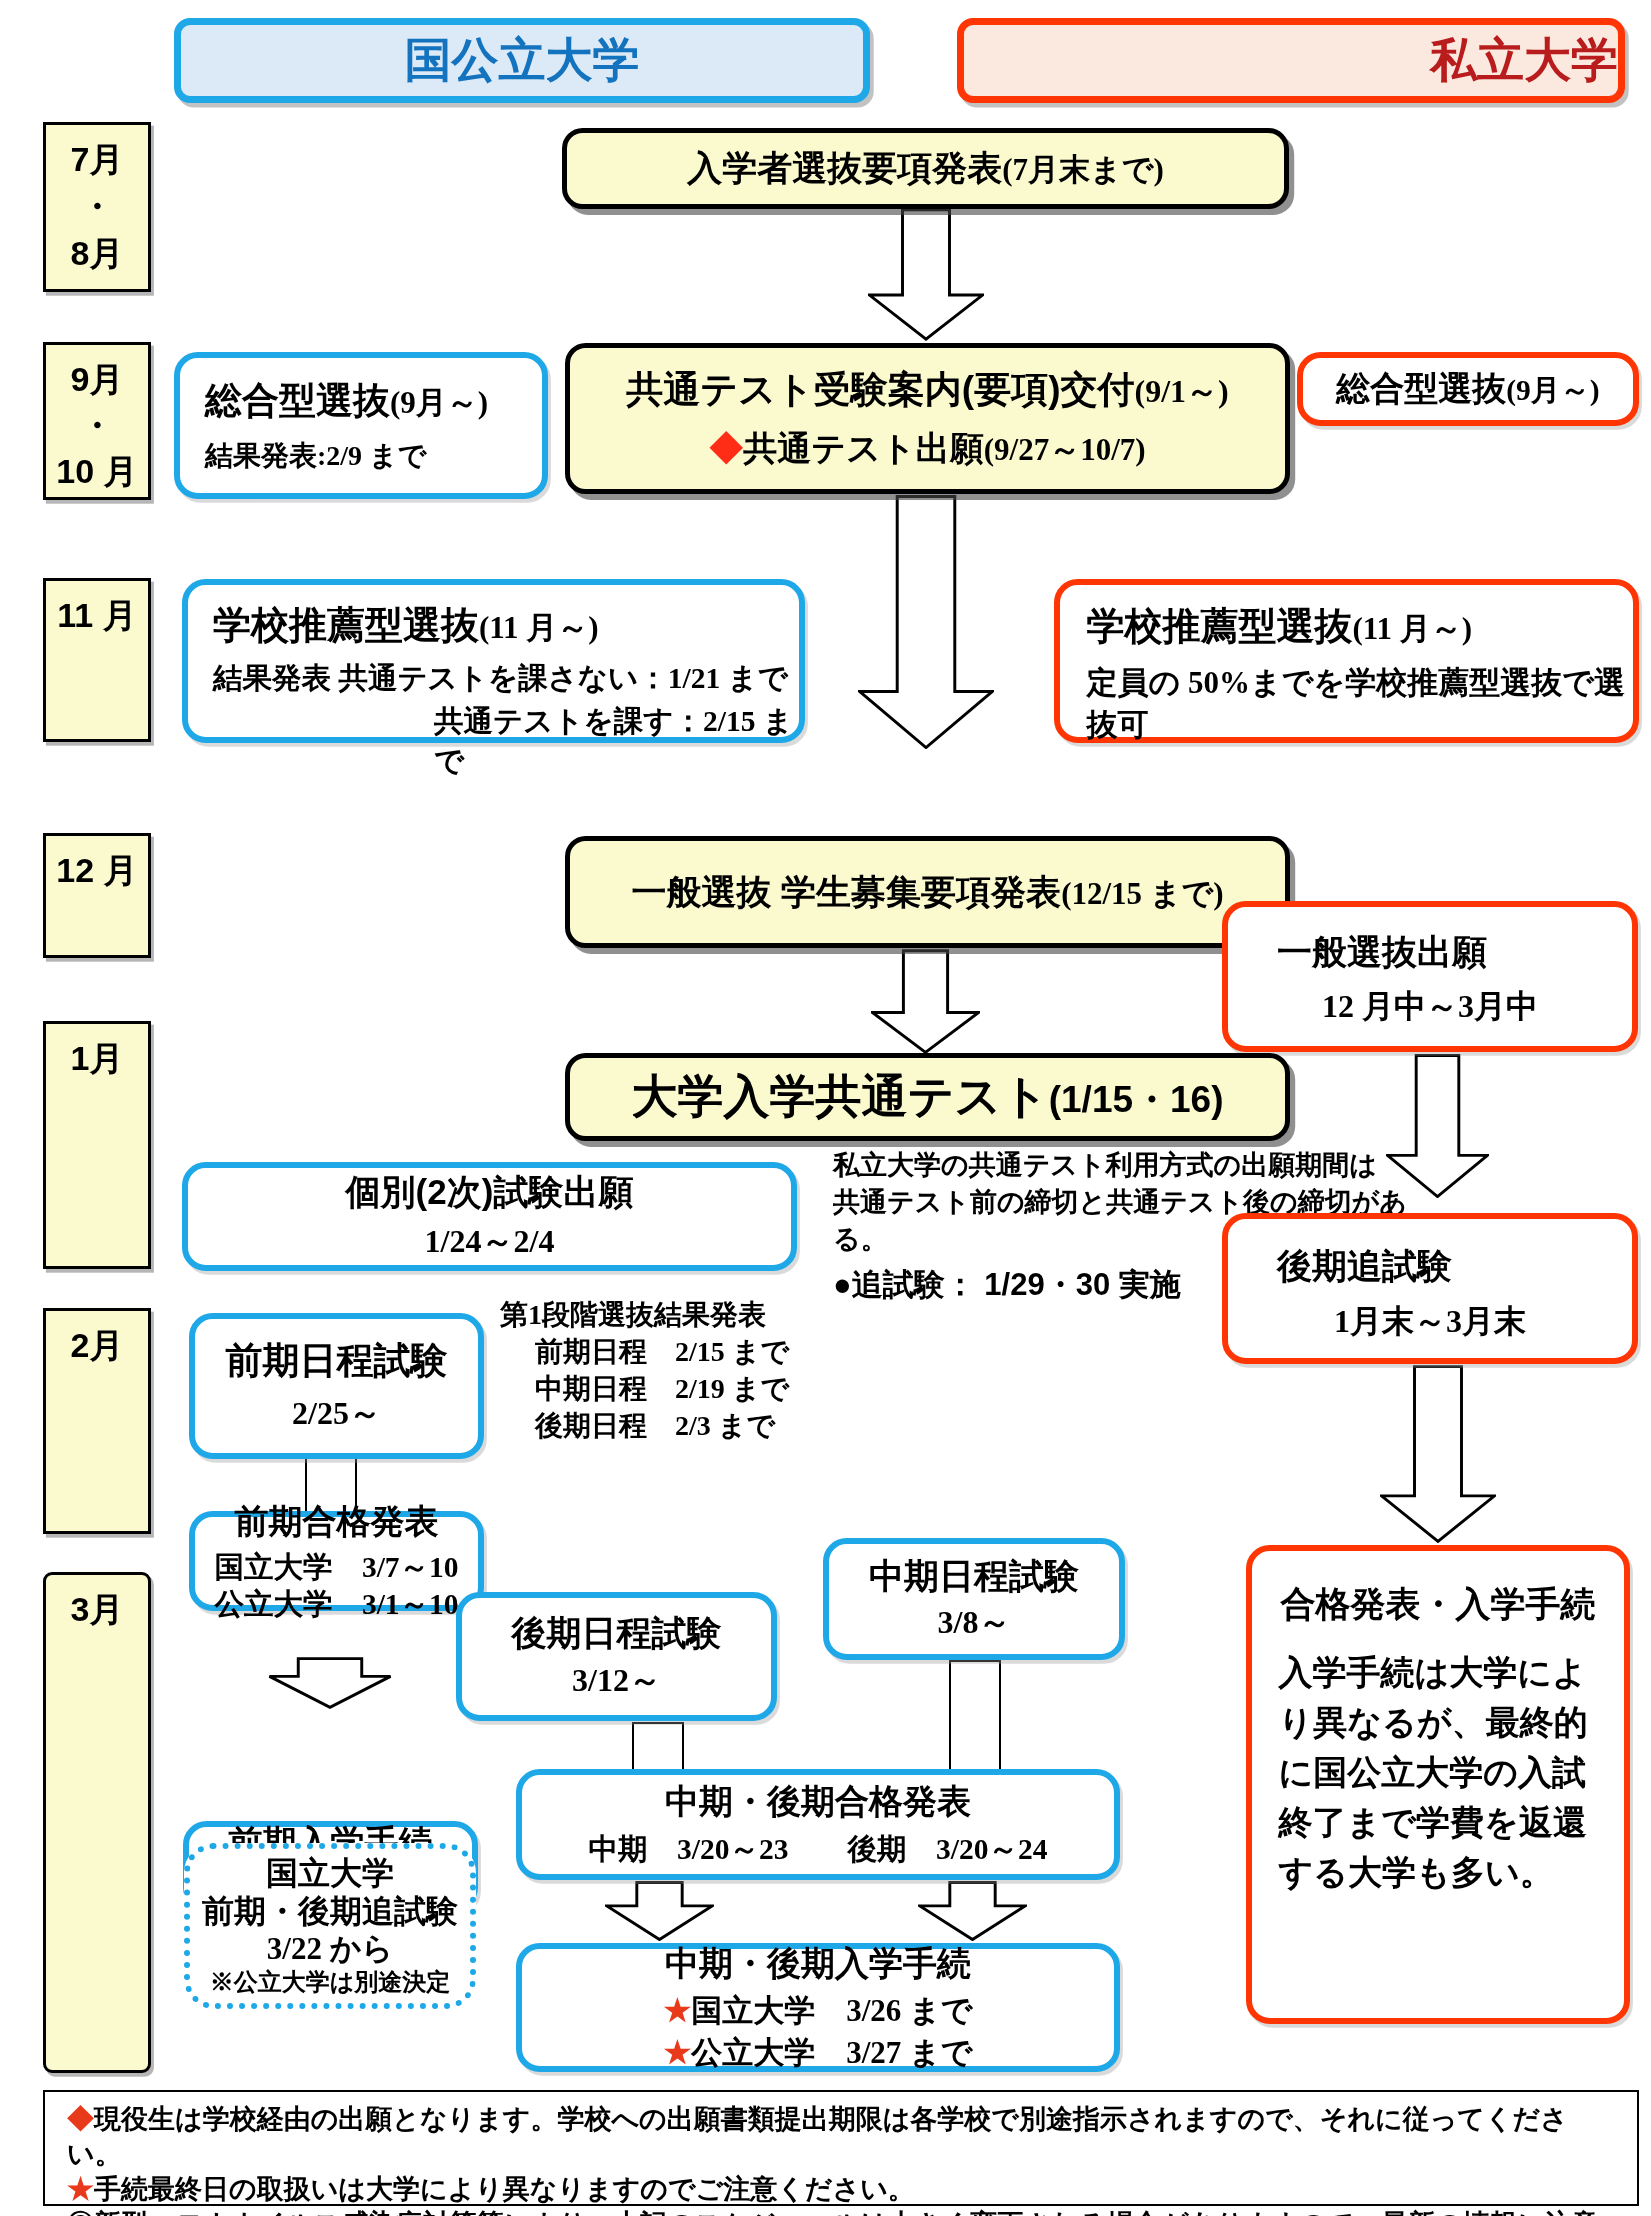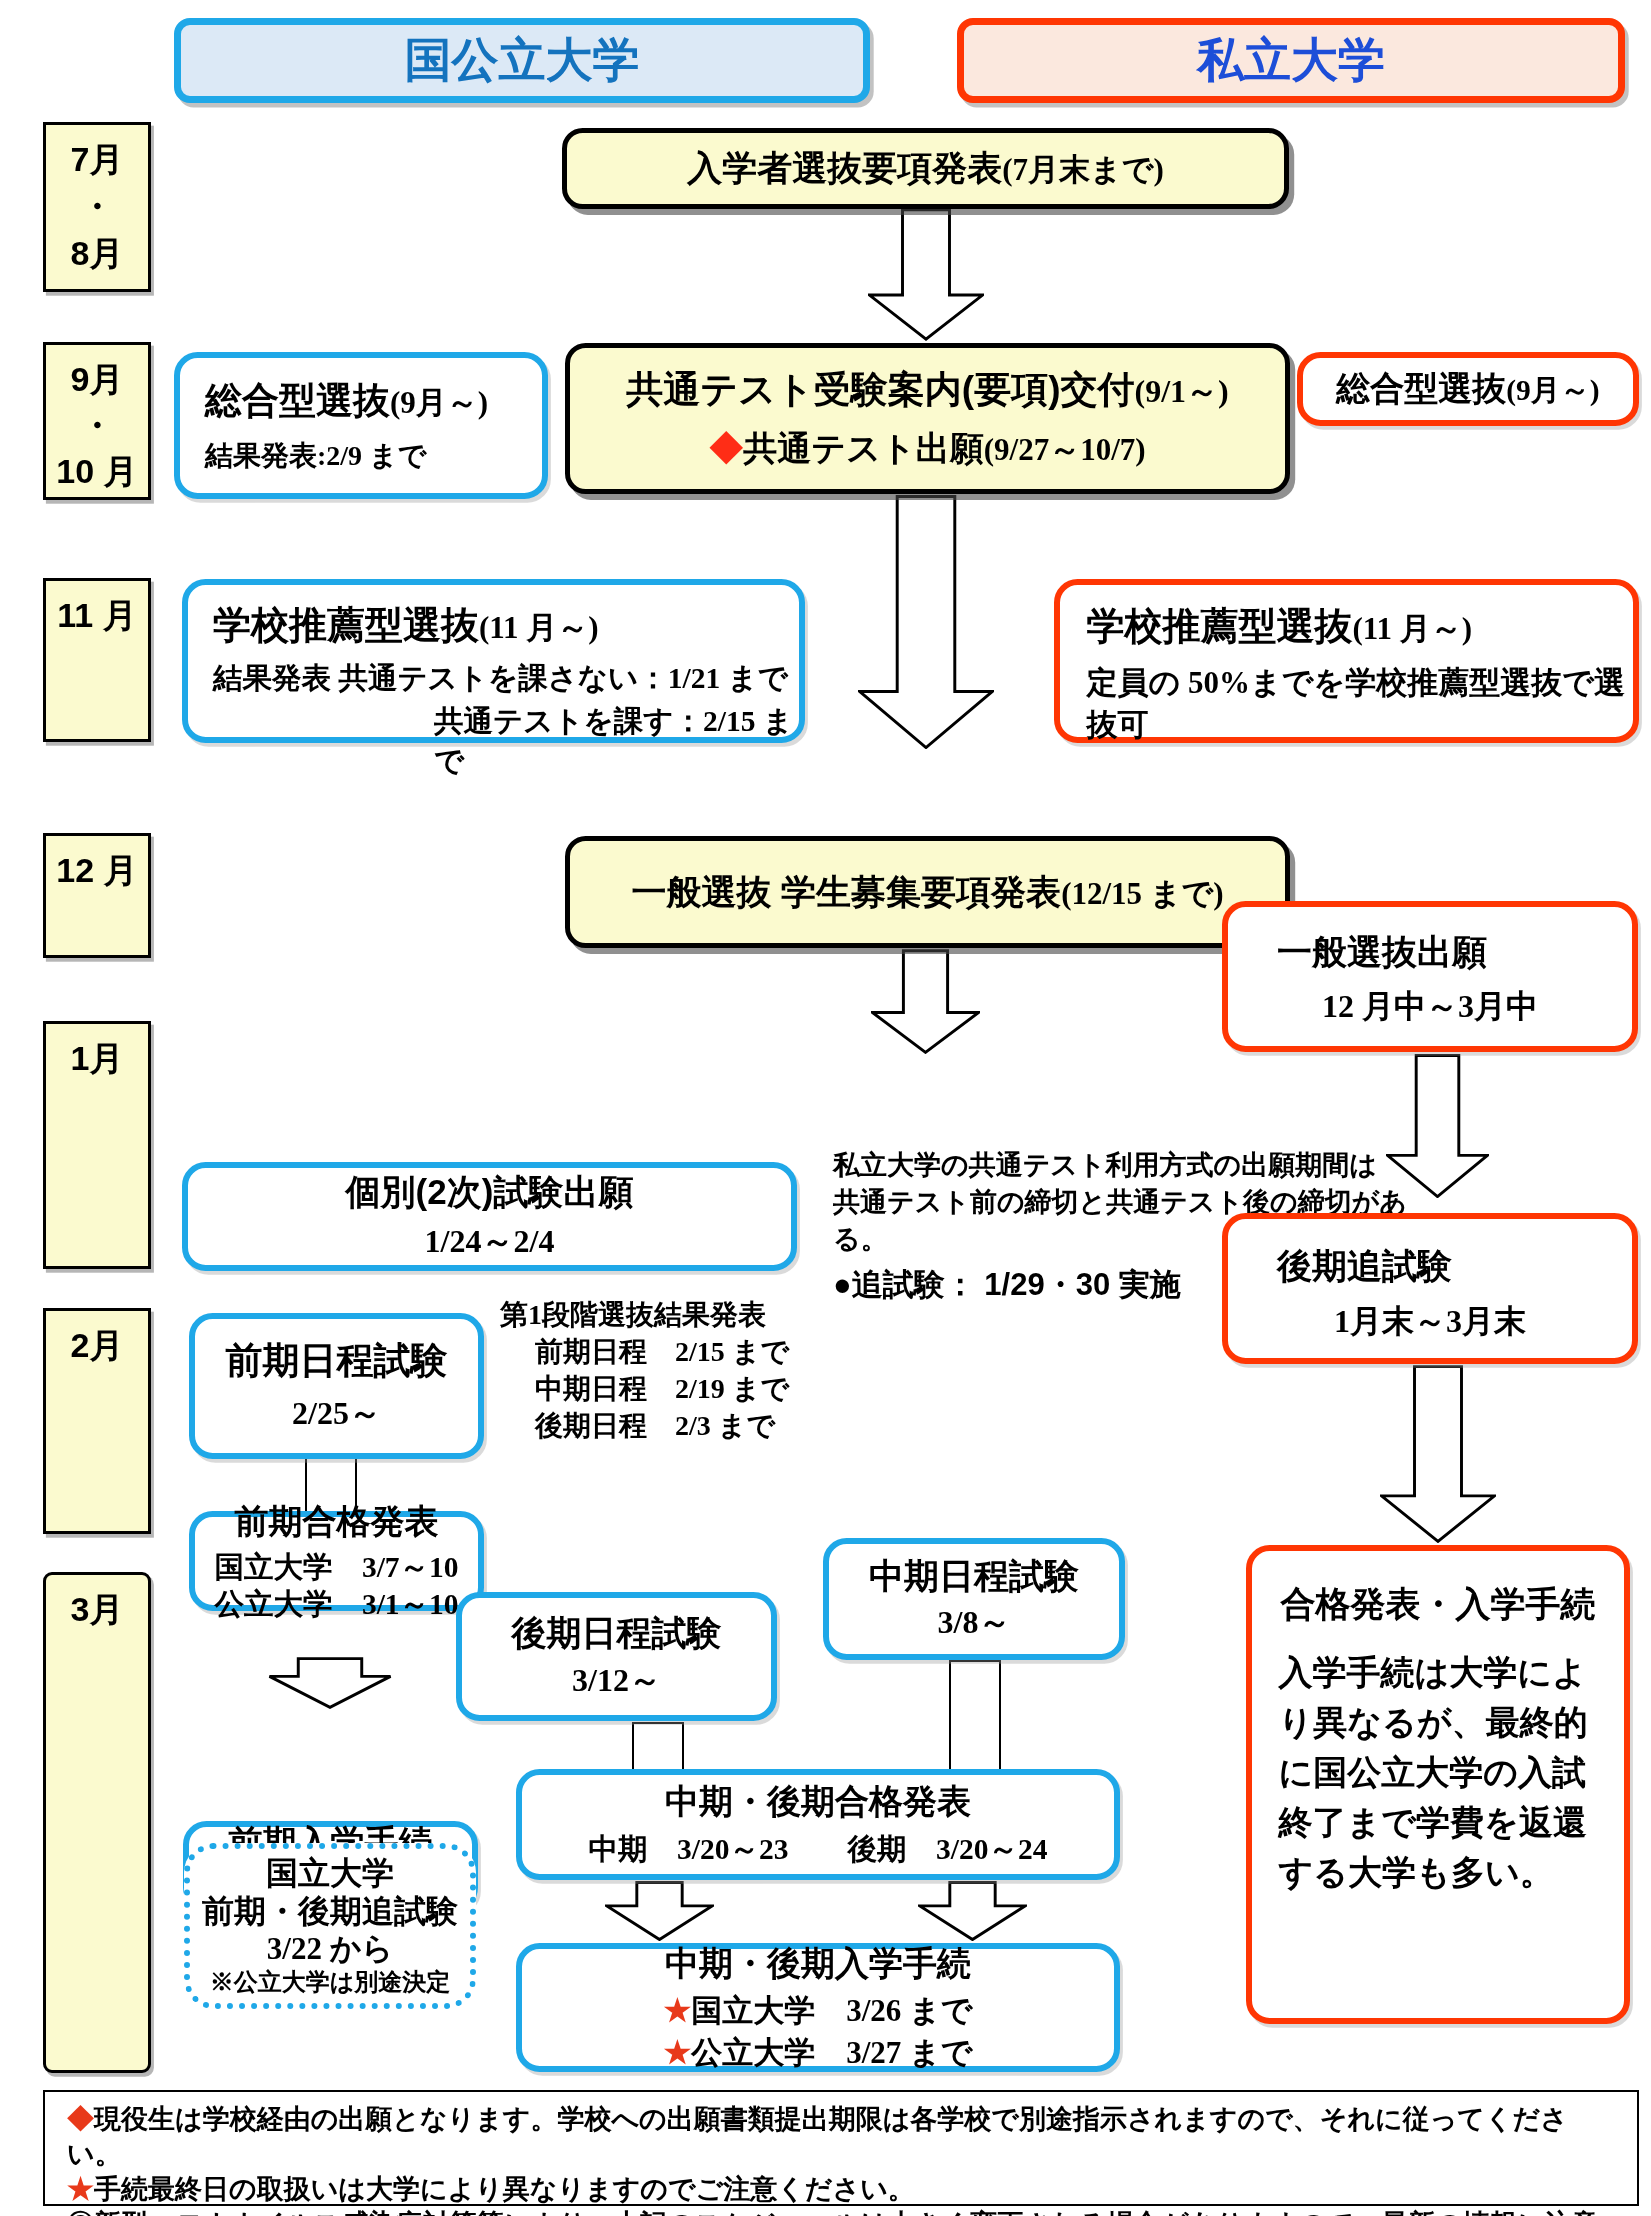--- a/index.html
+++ b/index.html
@@ -3,21 +3,21 @@
 <meta charset="utf-8">
 <style>
   html,body{margin:0;padding:0;background:#fff;}
   .page{position:relative;width:1652px;height:2216px;background:#fff;
         font-family:"Liberation Sans",sans-serif;overflow:hidden;}
   .abs{position:absolute;box-sizing:border-box;}
   
   .hdr{display:flex;align-items:center;justify-content:center;font-weight:bold;
        font-size:47px;border-radius:16px;box-shadow:3.7px 4.4px 0 rgba(120,120,120,.45);}
   .hdr-blue{background:#DCE9F6;border:7.4px solid #1FA8E8;color:#1473BE;}
-  .hdr-red{background:#FBE8DE;border:7.4px solid #FF3603;color:#1d4ed8;}
+  .hdr-red{background:#FBE8DE;border:7.4px solid #FF3603;color:#b91c1c;justify-content:flex-end;}
   .month{background:#FBFACF;border:3.7px solid #000;font-weight:bold;font-size:34px;
          text-align:center;box-shadow:2.9px 3.7px 0 rgba(110,110,110,.5);}
   .month-stack{display:flex;flex-direction:column;justify-content:space-between;
          align-items:center;padding:11.8px 0;}
   .month-top{padding-top:11.8px;}
   .ybox{background:#FBFACF;border:5.2px solid #000;border-radius:20.6px;
         box-shadow:5.2px 5.9px 0 rgba(70,70,70,.6);display:flex;flex-direction:column;
         align-items:center;justify-content:center;}
   .bbox{background:#fff;border:6.6px solid #1FA8E8;border-radius:23.6px;
         box-shadow:2.9px 3.7px 0 rgba(150,150,150,.35);}
@@ -134,20 +134,23 @@
   </div>
 
   <div class="abs ybox box-z" style="left:565px;top:836px;width:725px;height:112px;">
     <div><span class="b z48">一般選抜 学生募集要項発表</span><span class="s z42">(12/15 まで)</span></div>
   </div>
   <div class="abs rbox box-z" style="left:1222px;top:901px;width:416px;height:151px;padding-top:22px;">
     <div class="b z48" style="padding-left:49px;">一般選抜出願</div>
     <div class="s z44 center" style="margin-top:8.8px;">12 月中～3月中</div>
   </div>
 
+  <div class="abs ybox box-z" style="left:565px;top:1053px;width:725px;height:88px;">
+    <div><span class="b z62">大学入学共通テスト</span><span class="b z50">(1/15・16)</span></div>
+  </div>
   <div class="abs" style="left:833px;top:1147px;width:612px;">
     <div class="s z37" style="line-height:37px;">私立大学の共通テスト利用方式の出願期間は</div>
     <div class="s z37" style="line-height:37px;">共通テスト前の締切と共通テスト後の締切がある。</div>
     <div class="b z42" style="margin-top:5.9px;">●追試験： 1/29・30 実施</div>
   </div>
   <div class="abs bbox flexc box-z" style="left:182px;top:1162px;width:615px;height:109px;">
     <div class="b z48">個別(2次)試験出願</div>
     <div class="s z44" style="margin-top:4.4px;">1/24～2/4</div>
   </div>
   <div class="abs rbox box-z" style="left:1222px;top:1213px;width:416px;height:151px;padding-top:23.6px;">

